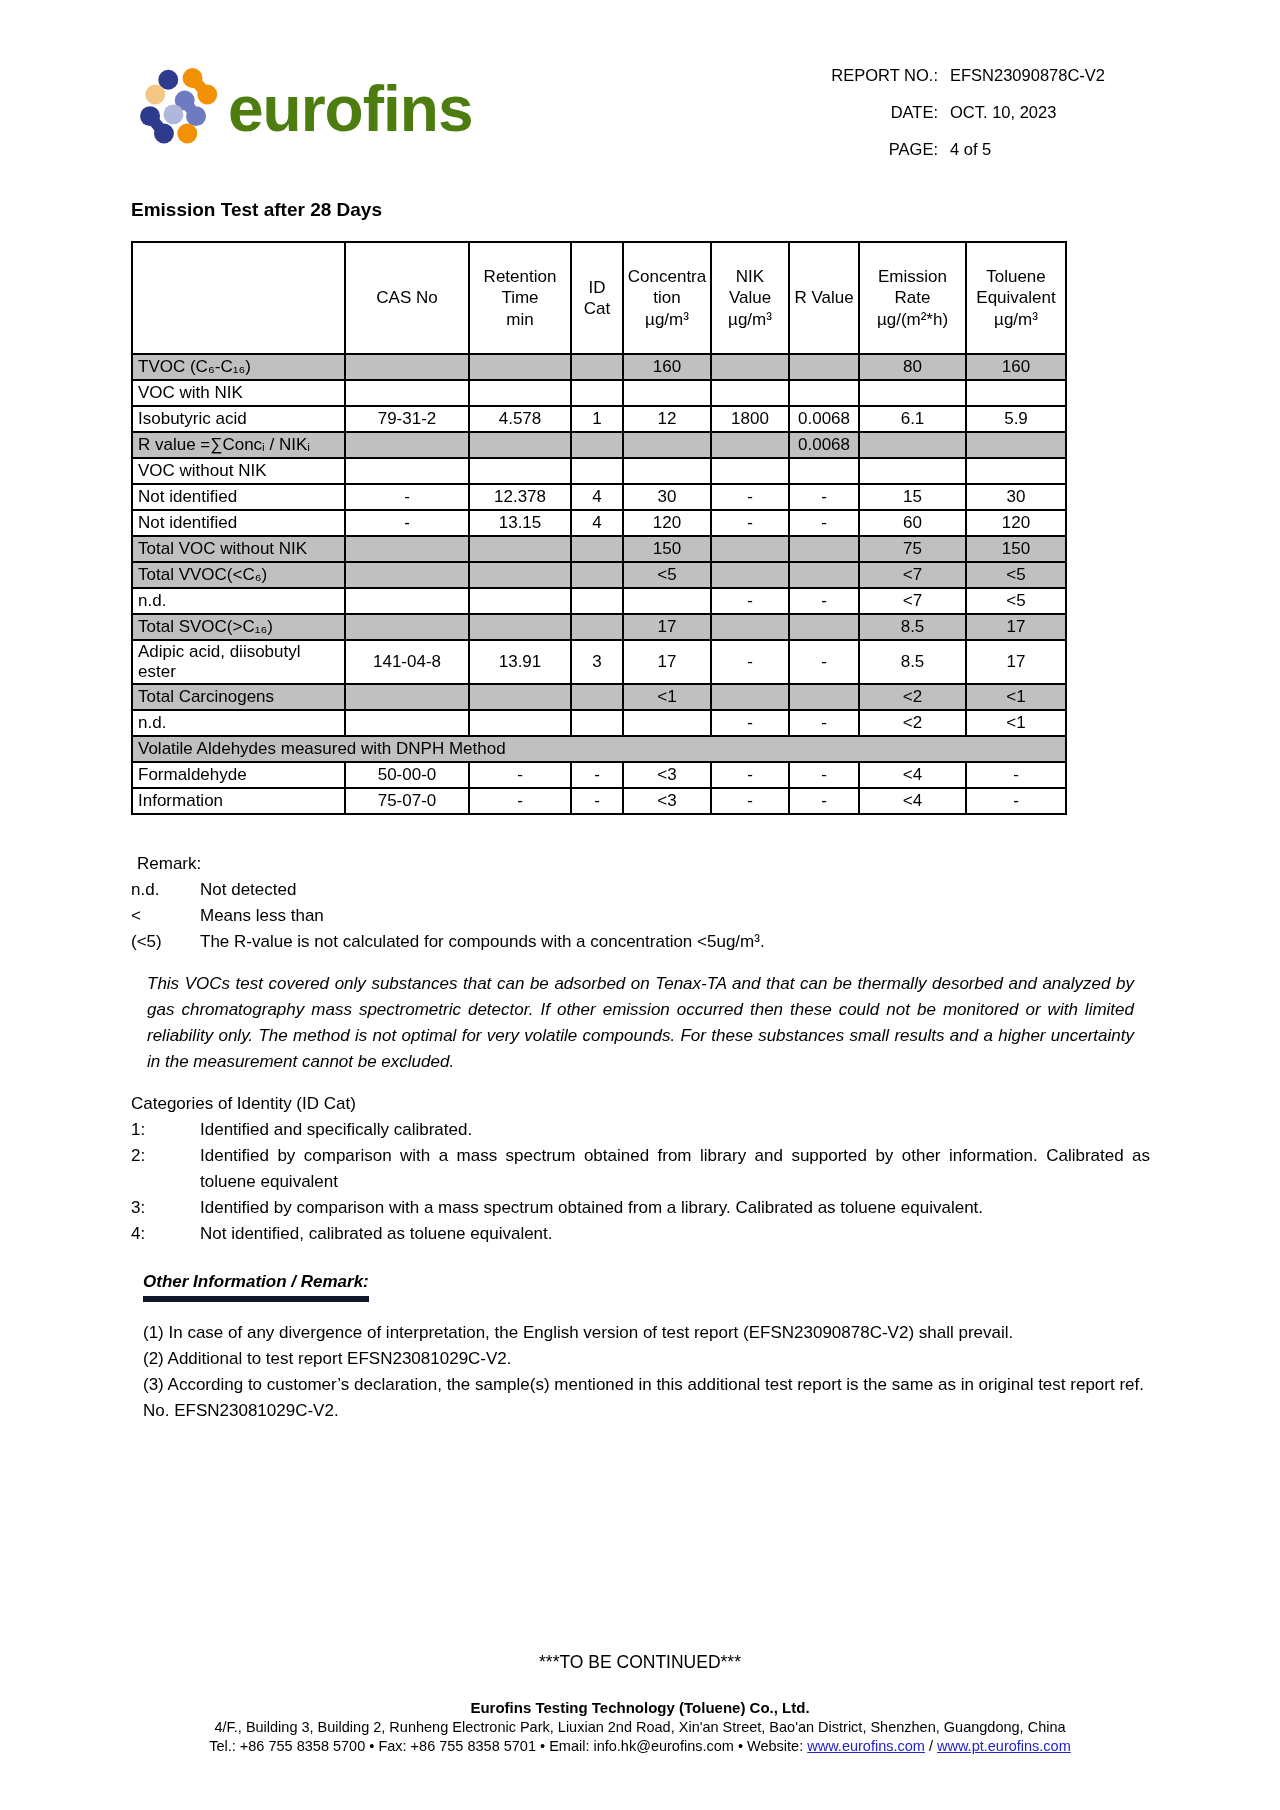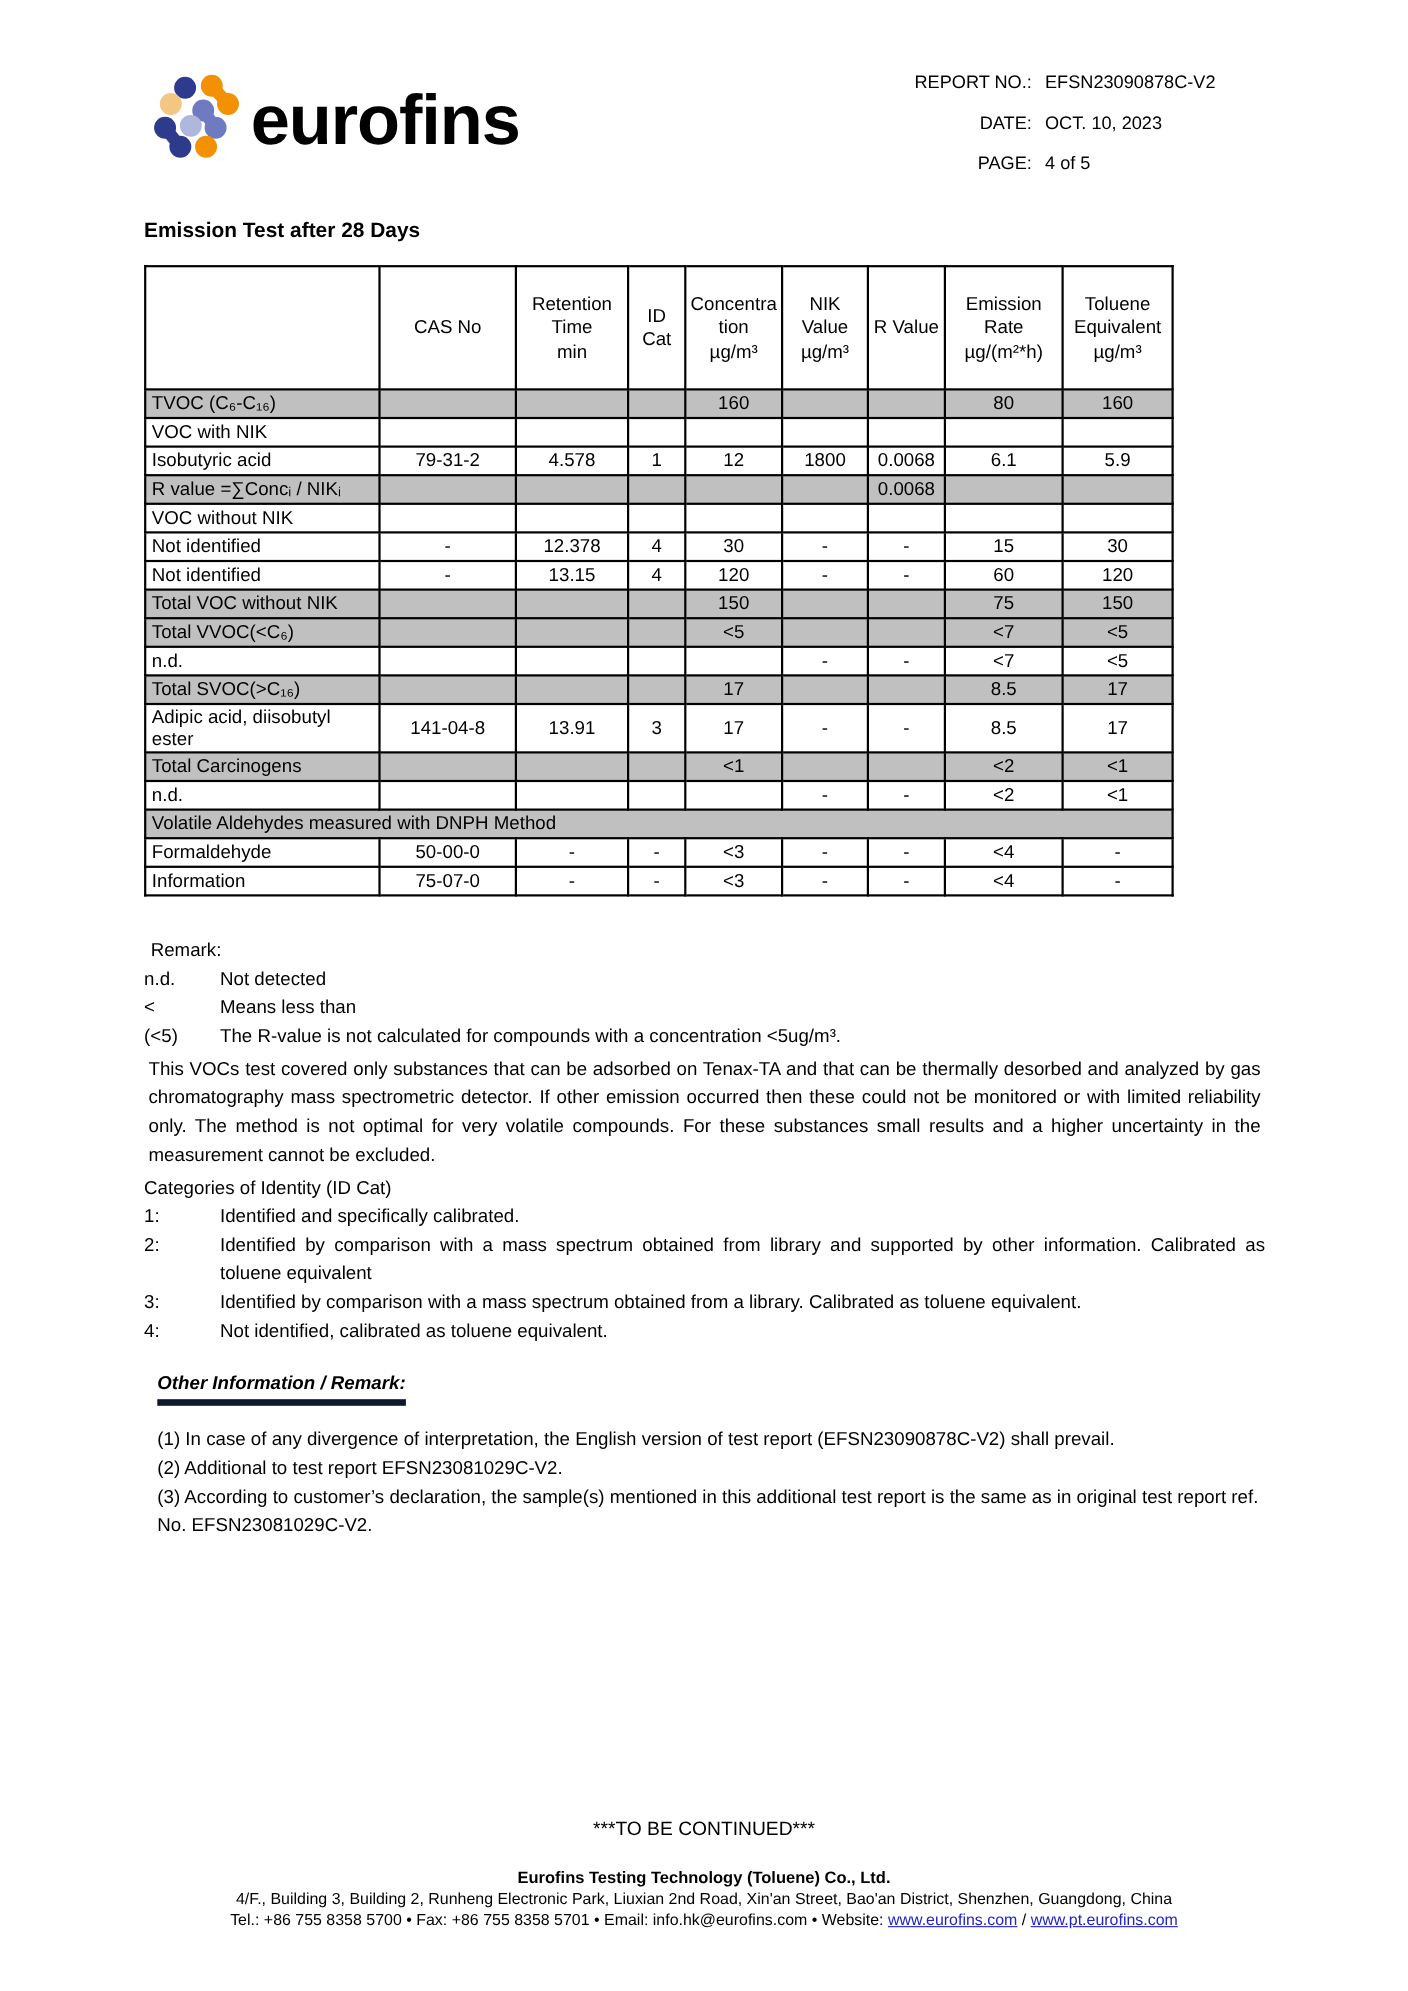--- a/index.html
+++ b/index.html
@@ -2,21 +2,21 @@
 <html><head>
 <meta charset="utf-8">
 <style>
   html,body{margin:0;padding:0;background:#ffffff;}
   .page{position:relative;width:1280px;height:1810px;background:#fff;overflow:hidden;
         font-family:"Liberation Sans","DejaVu Sans",sans-serif;color:#000;}
   
   .top{display:flex;justify-content:space-between;align-items:flex-start;padding:52px 130px 0 118px;}
   .logo{display:flex;align-items:center;}
   .logo svg{width:104px;height:104px;}
-  .logo-word{font-size:64px;font-weight:bold;letter-spacing:-1px;color:#000000;line-height:1;margin-left:6px;margin-top:10px;}
+  .logo-word{font-size:64px;font-weight:bold;letter-spacing:-1px;color:#4d7c0f;line-height:1;margin-left:6px;margin-top:10px;}
   .report-meta{display:grid;grid-template-columns:auto 200px;column-gap:12px;row-gap:18px;
                font-size:16.5px;padding-top:14px;margin-left:24px;}
   .meta-label{text-align:right;}
   .meta-value{text-align:left;}
   
   .title{margin:40px 0 0 131px;font-size:19px;font-weight:bold;}
   
   table{border-collapse:collapse;margin:20px 0 0 131px;font-size:17px;table-layout:fixed;width:934px;}
   th,td{border:2px solid #000;padding:1px 4px;vertical-align:middle;}
   th{font-weight:normal;height:110px;vertical-align:top;padding:0;}
@@ -28,21 +28,21 @@
   td.lbl.b{font-weight:normal;}
   td.val{text-align:center;}
   tr.shaded td{background:#c0c0c0;}
   
   .remark-block{margin:36px 130px 0 131px;font-size:17px;line-height:26px;}
   .remark-head{padding-left:6px;}
   .def-row{display:flex;}
   .term{flex:none;width:69px;}
   .def{flex:1;}
   .just{text-align:justify;}
-  .para{margin:4px;}
+  .para{margin:16px;font-style:italic;}
   
   .other-block{margin:22px 130px 0 143px;font-size:17px;line-height:26px;}
   .other-head{display:inline-block;font-weight:bold;font-style:italic;border-bottom:6px solid #0f172a;padding-bottom:1px;}
   .other-items{margin-top:18px;}
   .other-items p{margin:0;}
   
   .continued{position:absolute;top:1652px;left:0;right:0;text-align:center;font-size:17.5px;}
   .footer{position:absolute;top:1698px;left:0;right:0;text-align:center;font-size:14.5px;line-height:19.5px;}
   .footer .company{font-weight:bold;font-size:15px;}
   .footer a{color:#2222cc;text-decoration:underline;}

